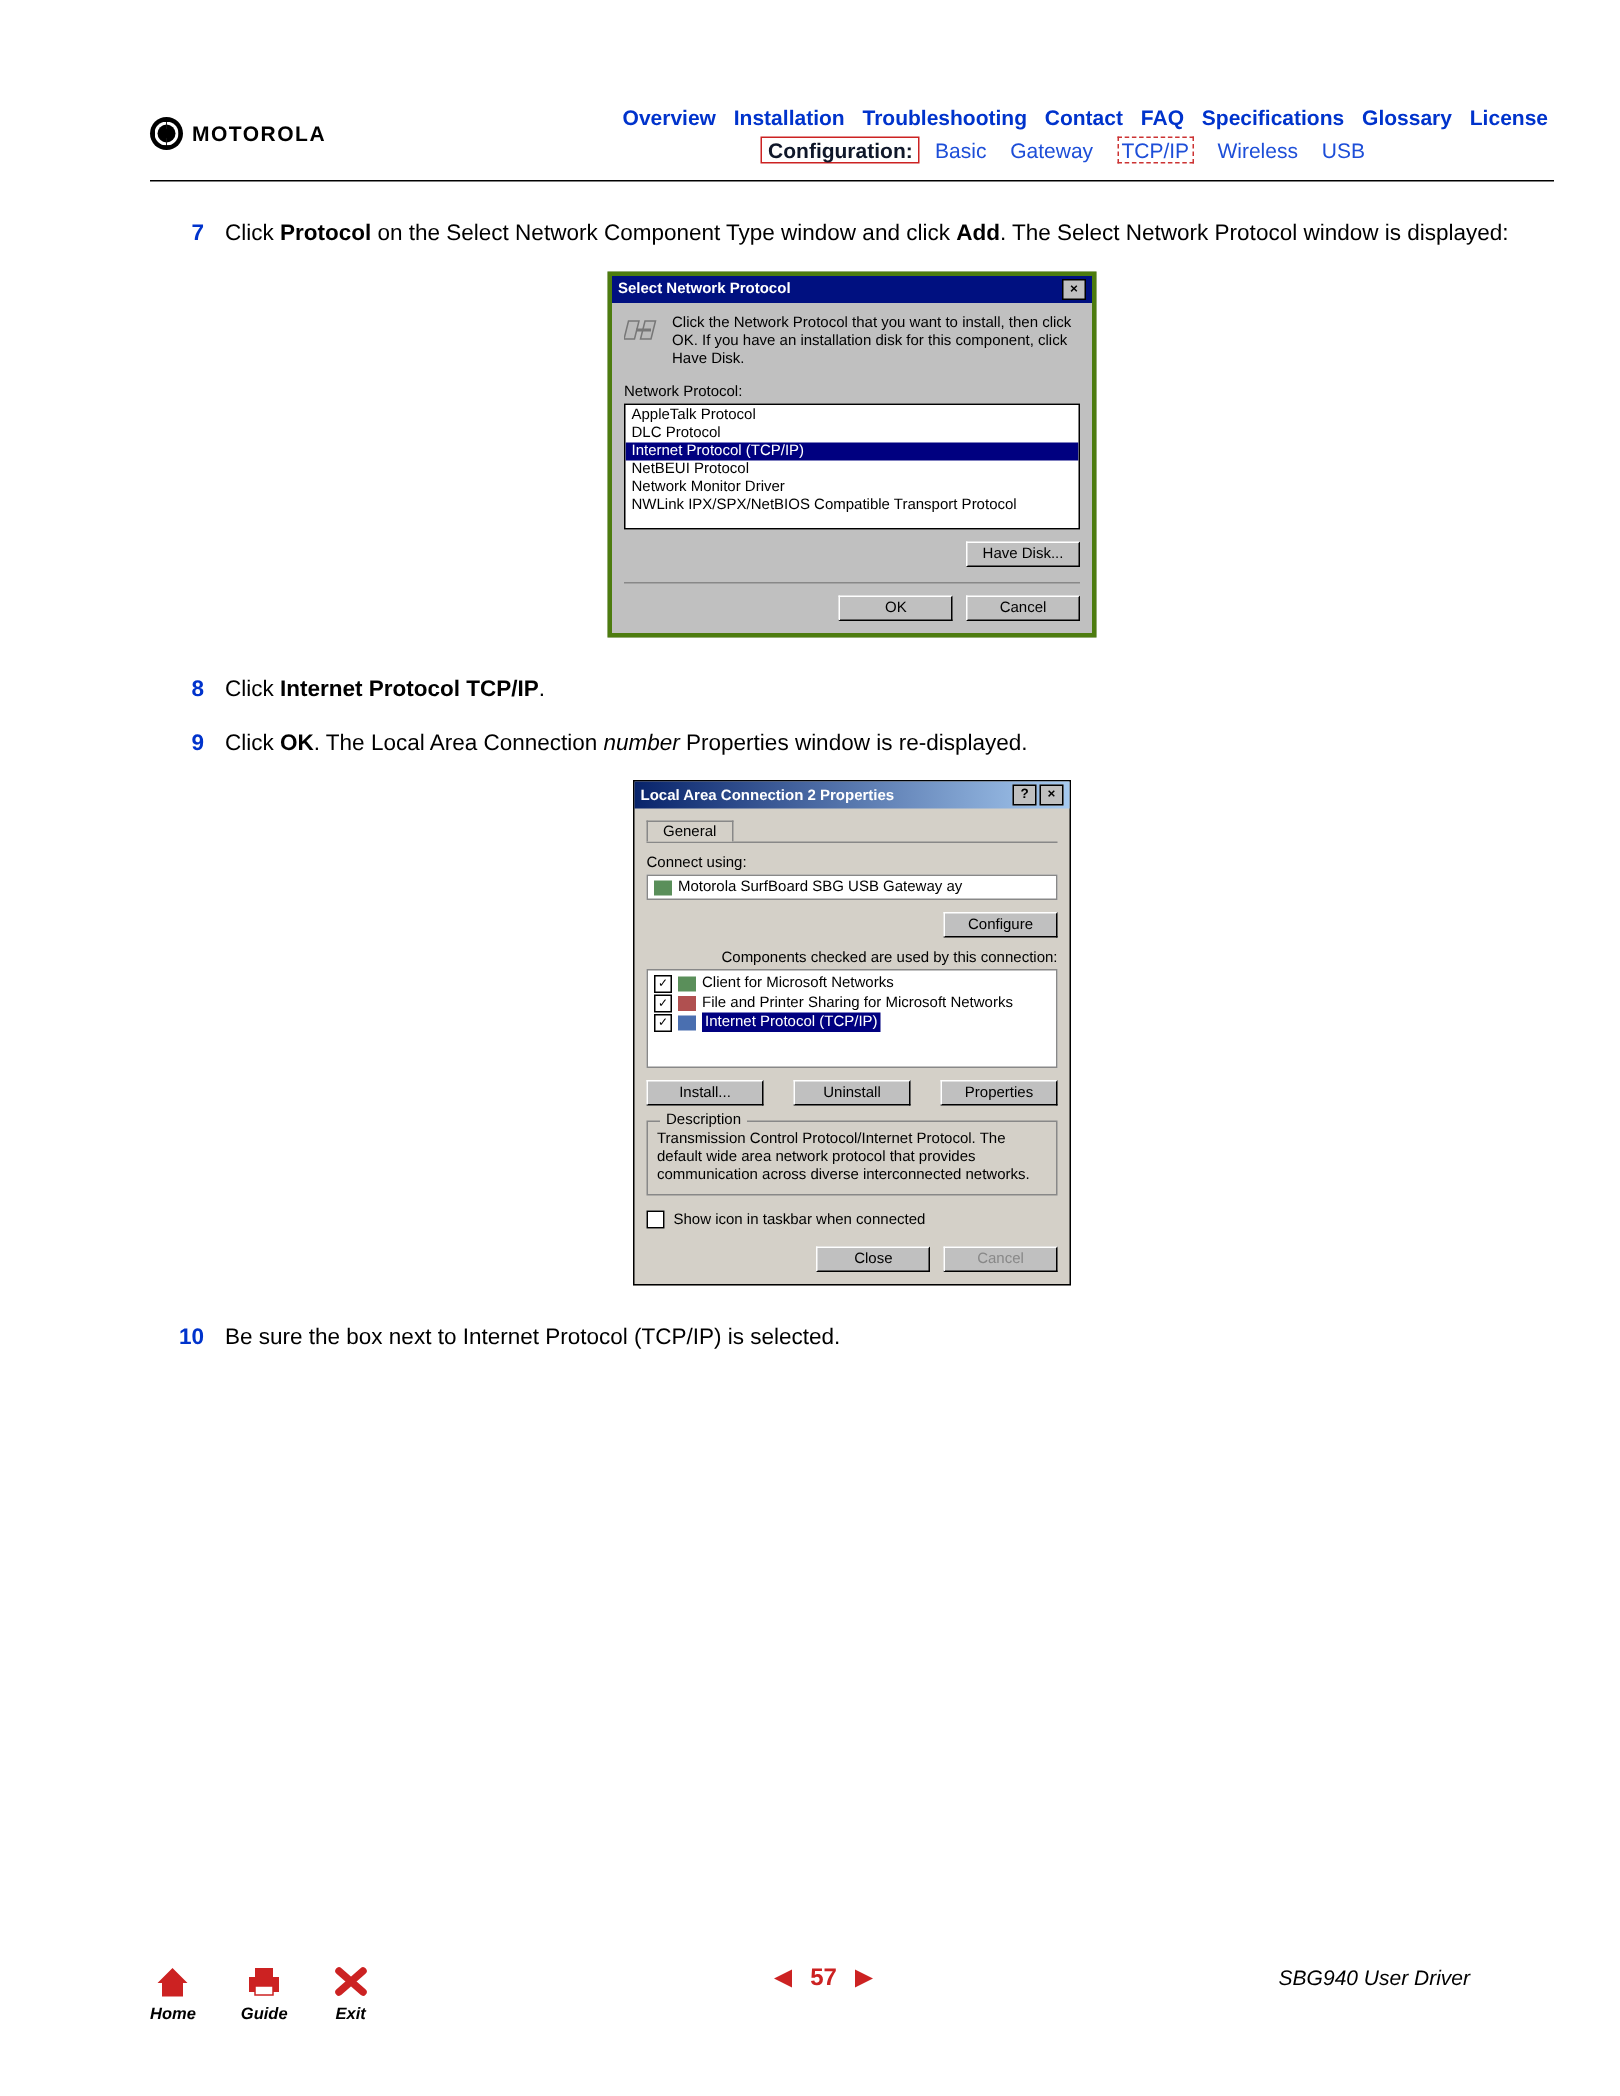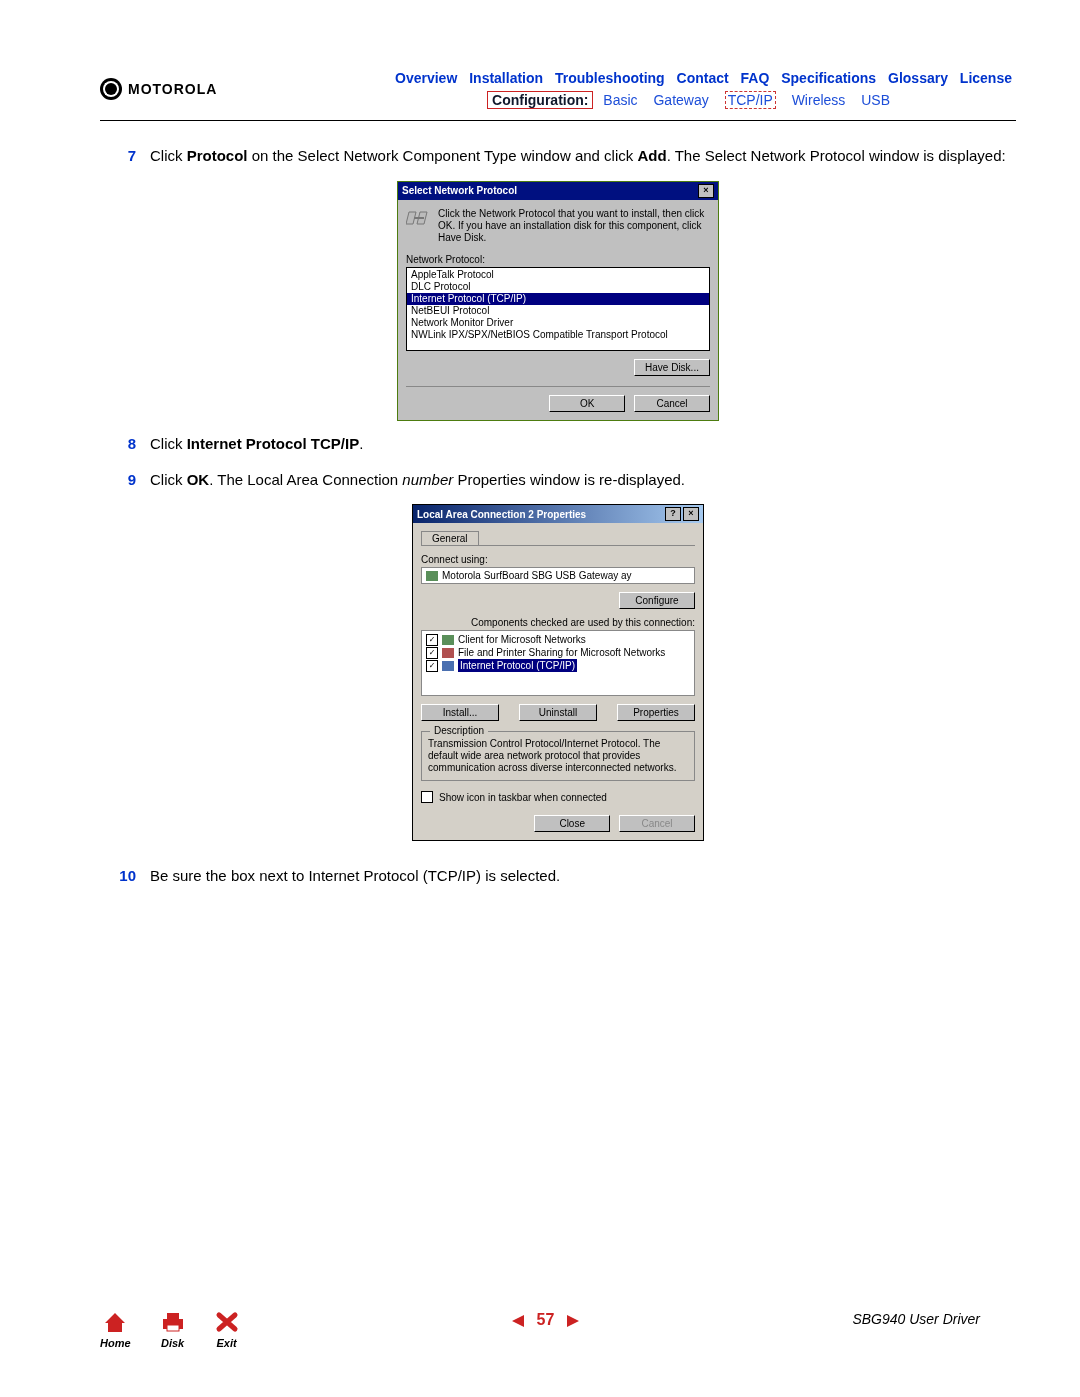--- a/index.html
+++ b/index.html
@@ -1,16 +1,16 @@
 <!DOCTYPE html>
 <html><head>
 <meta charset="utf-8">
 <style>
   body { margin: 0; background: #fff; font-family: Arial, Helvetica, sans-serif; color: #000; }
-  .page { width: 1080px; height: 1397px; margin: 0 auto; position: relative; box-sizing: border-box; padding: 70px 64px 0 100px; }
+  .page { width: 1080px; height: 1397px; margin: 0 auto; position: relative; box-sizing: border-box; padding: 70px 44px 0 100px; }
   .top-bar { display: flex; align-items: flex-start; }
   .logo-wrap { display: flex; align-items: center; gap: 6px; margin-top: 8px; }
   .logo-circle { width: 22px; height: 22px; border-radius: 50%; background: #000; position: relative; }
   .logo-circle::before { content: ""; position: absolute; left: 3px; top: 3px; width: 8px; height: 16px; border: 2px solid #fff; border-right: none; border-radius: 8px 0 0 8px; box-sizing: border-box; }
   .logo-circle::after  { content: ""; position: absolute; right: 3px; top: 3px; width: 8px; height: 16px; border: 2px solid #fff; border-left: none; border-radius: 0 8px 8px 0; box-sizing: border-box; }
   .logo-text { font-weight: bold; letter-spacing: 1px; font-size: 14px; }
   .nav-block { flex: 1; text-align: right; }
   .nav-row-1 { font-size: 14px; font-weight: bold; color: #0033cc; }
   .nav-row-1 span { margin: 0 4px; }
   .nav-row-2 { margin-top: 6px; font-size: 14px; }
@@ -18,21 +18,21 @@
   .nav-sub { color: #1d4ed8; margin: 0 6px; }
   .nav-tcpip { border: 1px dashed #cc3333; padding: 0 2px; }
   hr.top-rule { border: none; border-top: 1px solid #000; margin: 12px 0 24px 0; }
   .step { display: flex; margin: 0 0 14px 0; font-size: 15px; line-height: 1.45; }
   .step-num { width: 36px; flex: none; text-align: right; padding-right: 14px; font-weight: bold; color: #0033cc; }
   .step-body { flex: 1; }
   .bold { font-weight: bold; }
   .italic { font-style: italic; }
 
   
-  .win98 { width: 320px; margin: 10px auto 12px auto; border: 1px solid #4d7c0f; background: #c0c0c0; font-family: Tahoma, "MS Sans Serif", sans-serif; font-size: 10px; color: #000; }
+  .win98 { width: 320px; margin: 10px auto 24px auto; border: 3px solid #4d7c0f; background: #c0c0c0; font-family: Tahoma, "MS Sans Serif", sans-serif; font-size: 10px; color: #000; }
   .title-bar { background: #001080; color: #fff; font-weight: bold; font-size: 10px; padding: 2px 4px; display: flex; justify-content: space-between; align-items: center; }
   .title-btn { width: 14px; height: 12px; background: #c0c0c0; border: 1px solid #000; font-size: 9px; line-height: 10px; text-align: center; color: #000; }
   .dlg-body { padding: 8px; }
   .dlg-row { display: flex; gap: 8px; margin-bottom: 10px; }
   .dlg-icon { width: 24px; height: 20px; color: #999; flex: none; }
   .listbox { border: 1px solid #000; background: #fff; padding: 1px 0; height: 80px; overflow: hidden; }
   .listbox div { padding: 0 4px; line-height: 12px; }
   .listbox .sel { background: #000080; color: #fff; }
   .btn98 { background: #c0c0c0; border: 1px solid #000; border-top-color: #fff; border-left-color: #fff; padding: 2px 10px; font-size: 10px; min-width: 54px; text-align: center; display: inline-block; }
   .btn-row-right { text-align: right; margin-top: 8px; }
@@ -231,21 +231,21 @@
             <path d="M2 12 12 2l10 10h-3v9H5v-9H2z" fill="#cc2222"></path>
           </svg>
         <div>Home</div>
       </div>
       <div class="foot-item">
         <svg class="ico" viewBox="0 0 24 22">
             <rect x="2" y="8" width="20" height="10" fill="#cc2222"></rect>
             <rect x="6" y="2" width="12" height="6" fill="#cc2222"></rect>
             <rect x="6" y="14" width="12" height="6" fill="#fff" stroke="#cc2222"></rect>
           </svg>
-        <div>Disk</div>
+        <div>Guide</div>
       </div>
       <div class="foot-item">
         <svg class="ico" viewBox="0 0 24 22">
             <path d="M4 4l16 14M20 4L4 18" stroke="#cc2222" stroke-width="5" stroke-linecap="round"></path>
           </svg>
         <div>Exit</div>
       </div>
     </div>
     <div class="pager-wrap">
       <span class="pager-arrow l"></span>

